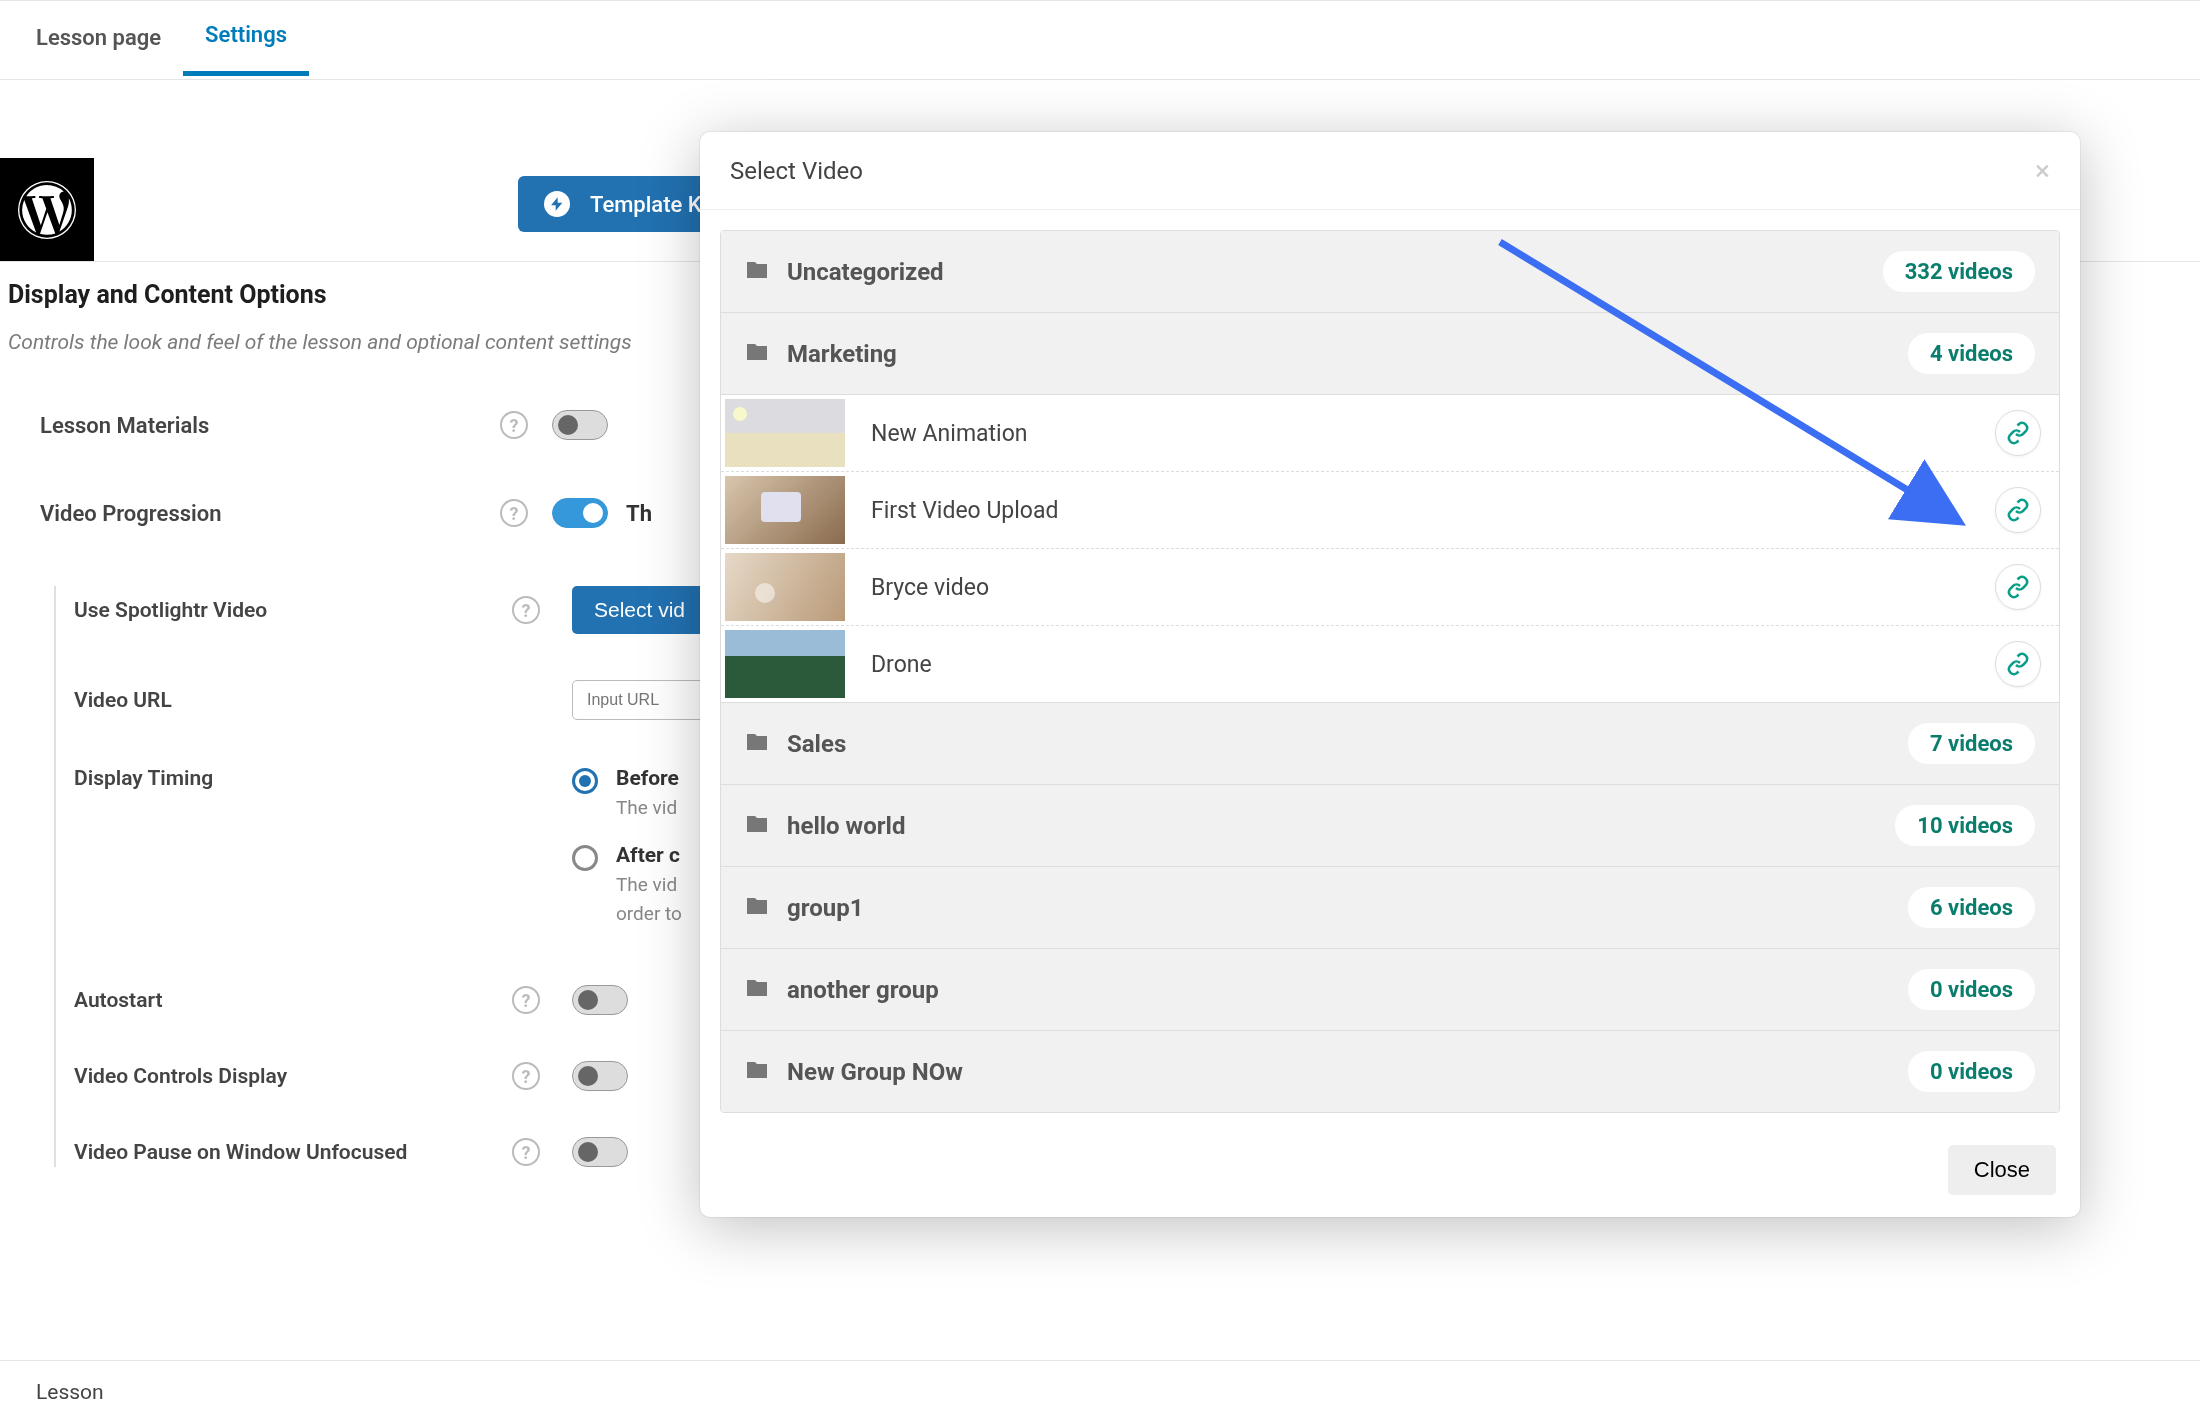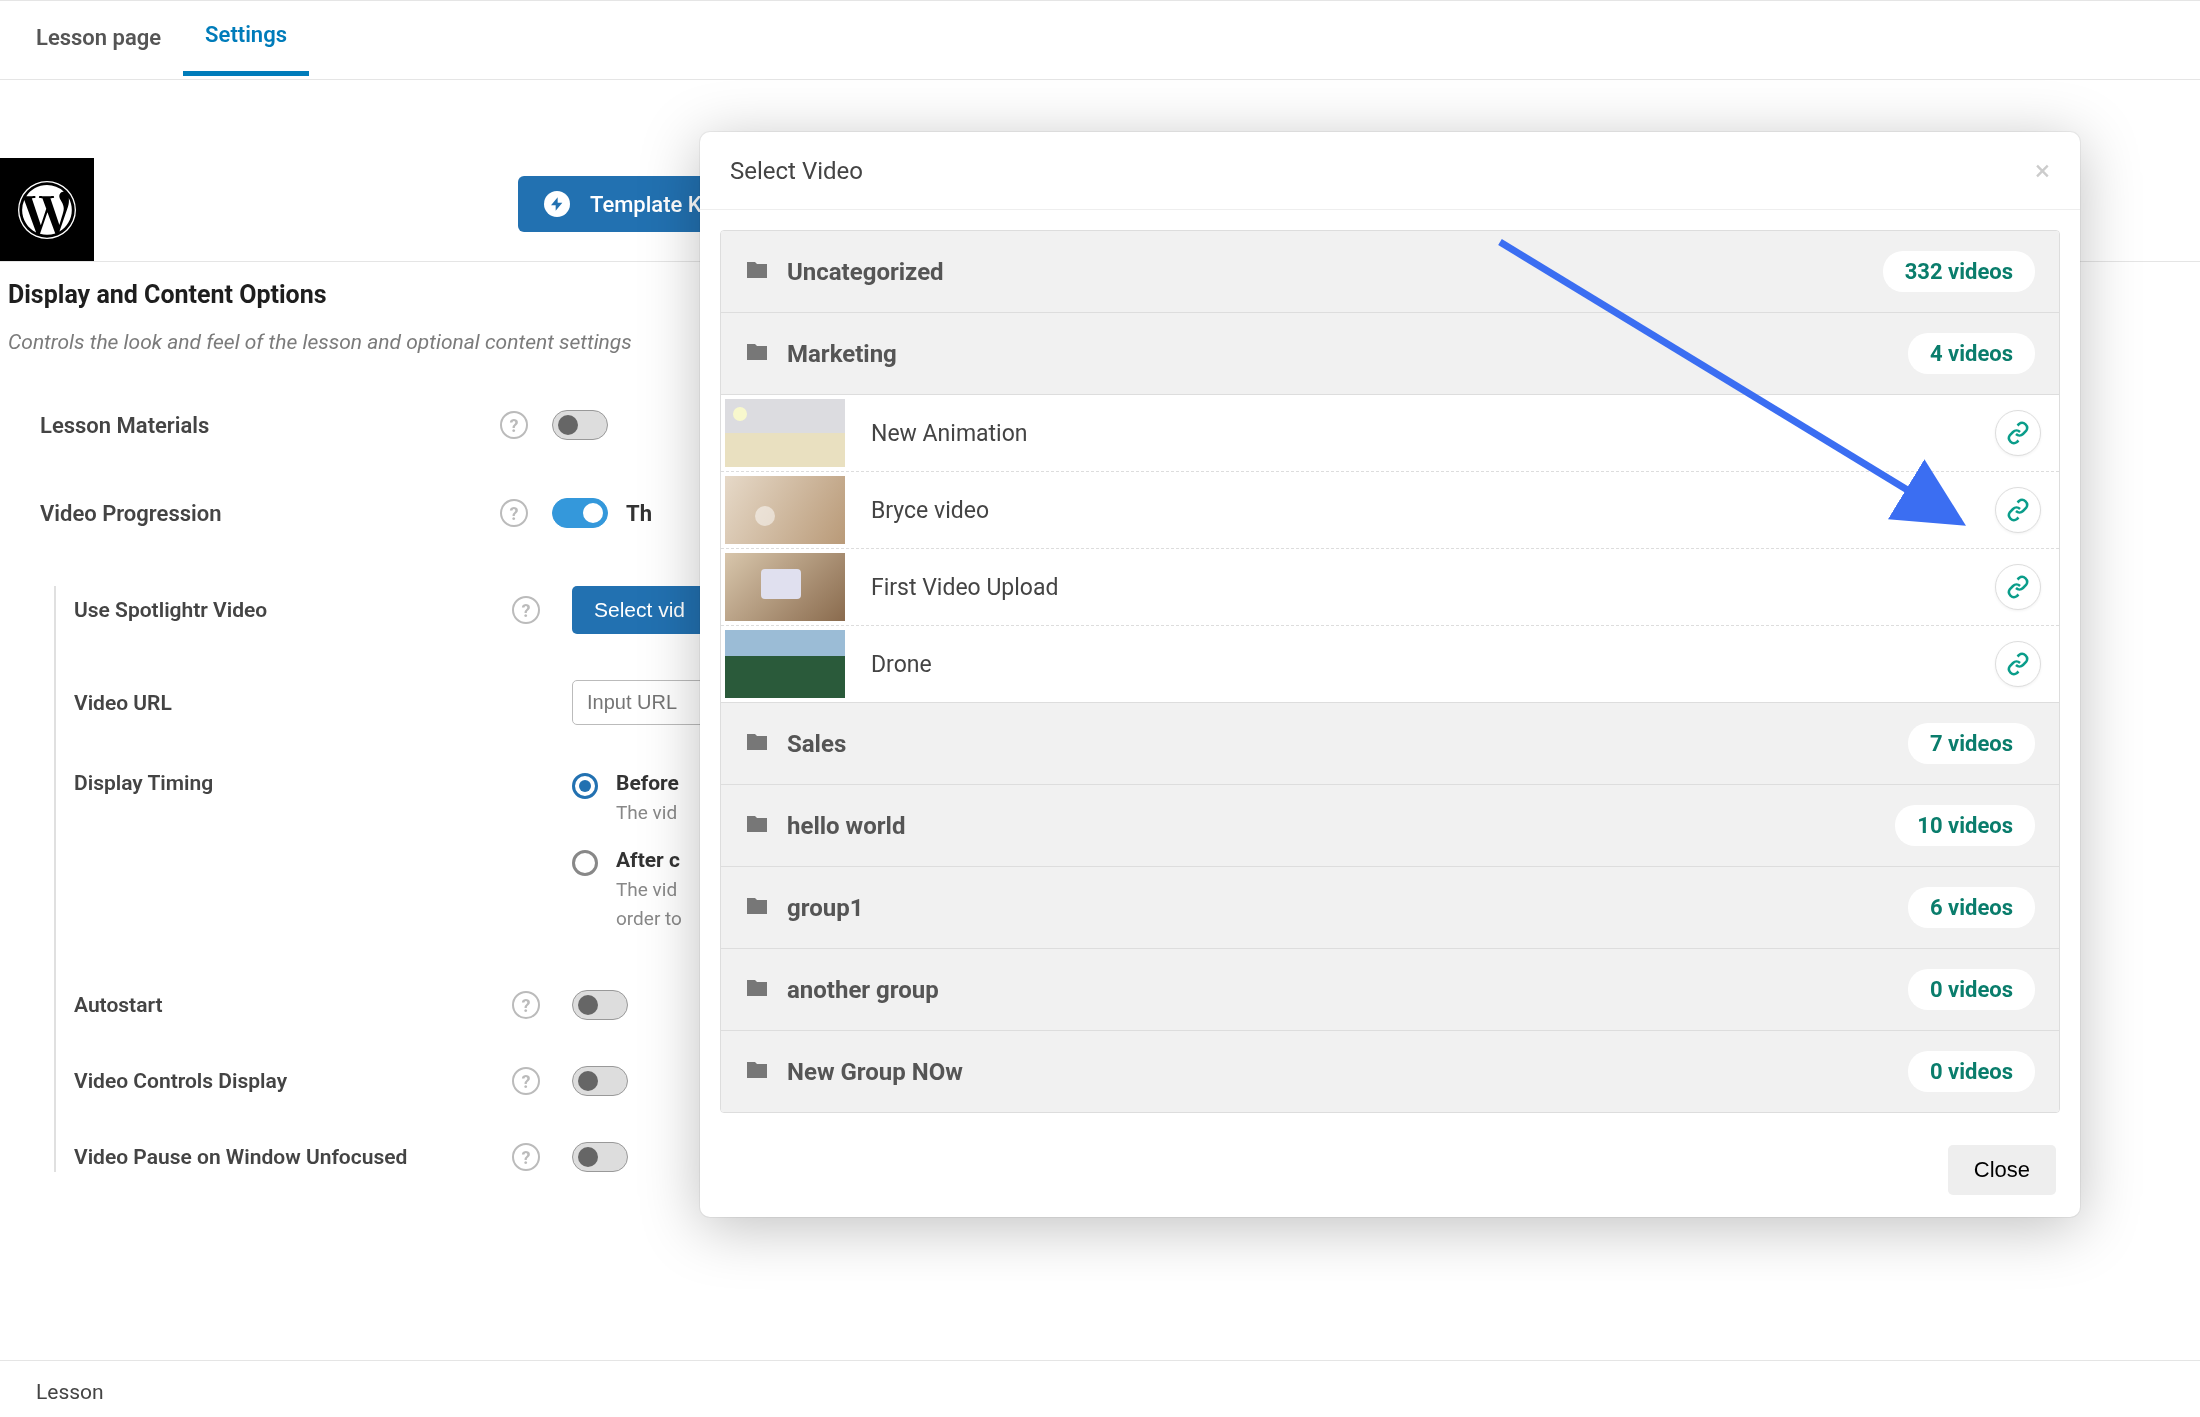--- a/index.html
+++ b/index.html
@@ -124,21 +124,21 @@
     border-left: 2px solid #e0e0e0;
     padding-left: 18px;
   }
   .subsettings .row { margin-bottom: 46px; gap: 8px; }
   .subsettings .label { font-size:21px; font-weight:600; color:#444; flex:0 0 430px;}
   .blue-btn {
     background:#2271b1; color:#fff; padding:12px 22px; border-radius:5px;
     font-size:21px; border:none; cursor:pointer;
   }
   .input-url {
-    border:1px solid #bbb; border-radius:5px; padding:10px 14px; font-size:20px;
+    border:1px solid #bbb; border-radius:5px; padding:10px 14px; font-size:16px;
     color:#777; width:170px; background:#fff;
   }
   .radio-row { display:flex; align-items:flex-start; margin-bottom:14px;}
   .radio {
     width:26px; height:26px; border:3px solid #2271b1; border-radius:50%;
     margin-right:18px; flex-shrink:0; margin-top:2px; cursor:pointer; position:relative;
   }
   .radio.checked:before {
     content:''; position:absolute; width:12px; height:12px; background:#2271b1;
     border-radius:50%; top:4px; left:4px;
@@ -362,34 +362,34 @@
             </div>
             <div class="link-btn">
               <svg viewBox="0 0 24 24">
                 <path d="M10 13a5 5 0 0 0 7 0l3-3a5 5 0 0 0-7-7l-1.5 1.5"></path>
                 <path d="M14 11a5 5 0 0 0-7 0l-3 3a5 5 0 0 0 7 7l1.5-1.5"></path>
               </svg>
             </div>
           </div>
           <div class="video-row">
             <div class="left">
-              <div class="thumb s3"></div>
-              <div class="vname">Bryce video</div>
+              <div class="thumb s2"></div>
+              <div class="vname">First Video Upload</div>
             </div>
             <div class="link-btn">
               <svg viewBox="0 0 24 24">
                 <path d="M10 13a5 5 0 0 0 7 0l3-3a5 5 0 0 0-7-7l-1.5 1.5"></path>
                 <path d="M14 11a5 5 0 0 0-7 0l-3 3a5 5 0 0 0 7 7l1.5-1.5"></path>
               </svg>
             </div>
           </div>
           <div class="video-row">
             <div class="left">
-              <div class="thumb s2"></div>
-              <div class="vname">First Video Upload</div>
+              <div class="thumb s3"></div>
+              <div class="vname">Bryce video</div>
             </div>
             <div class="link-btn">
               <svg viewBox="0 0 24 24">
                 <path d="M10 13a5 5 0 0 0 7 0l3-3a5 5 0 0 0-7-7l-1.5 1.5"></path>
                 <path d="M14 11a5 5 0 0 0-7 0l-3 3a5 5 0 0 0 7 7l1.5-1.5"></path>
               </svg>
             </div>
           </div>
           <div class="video-row">
             <div class="left">

